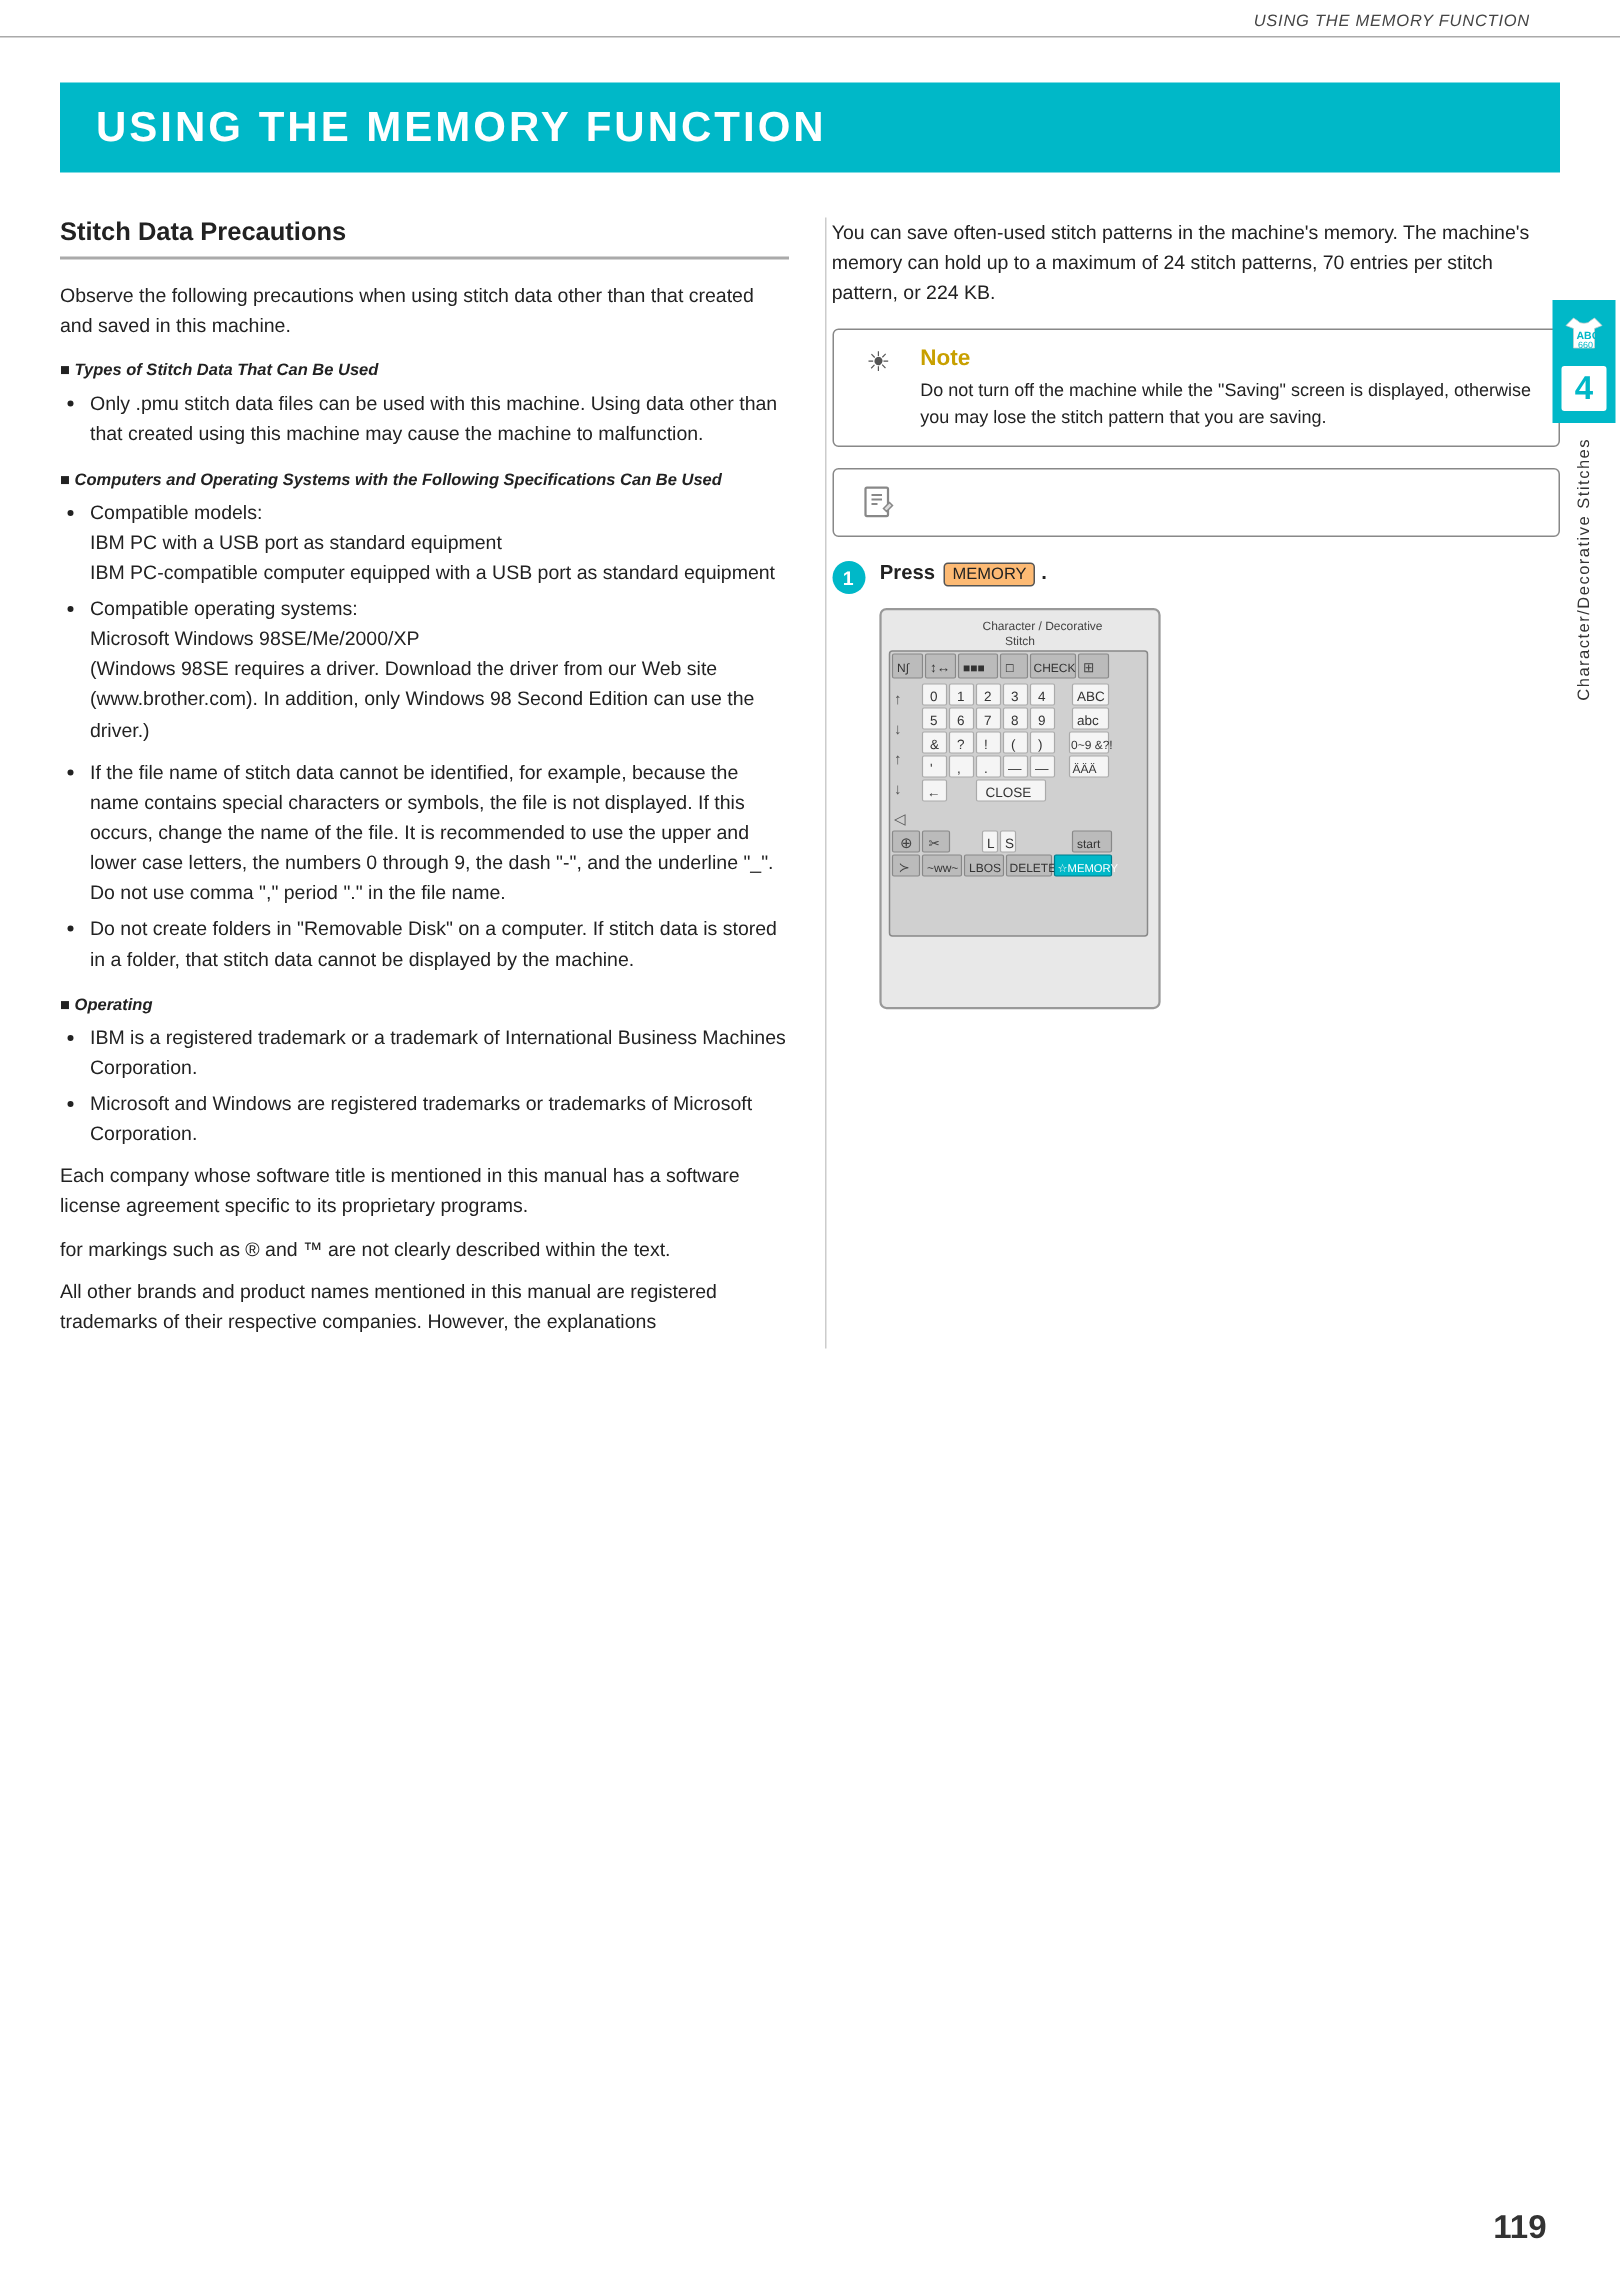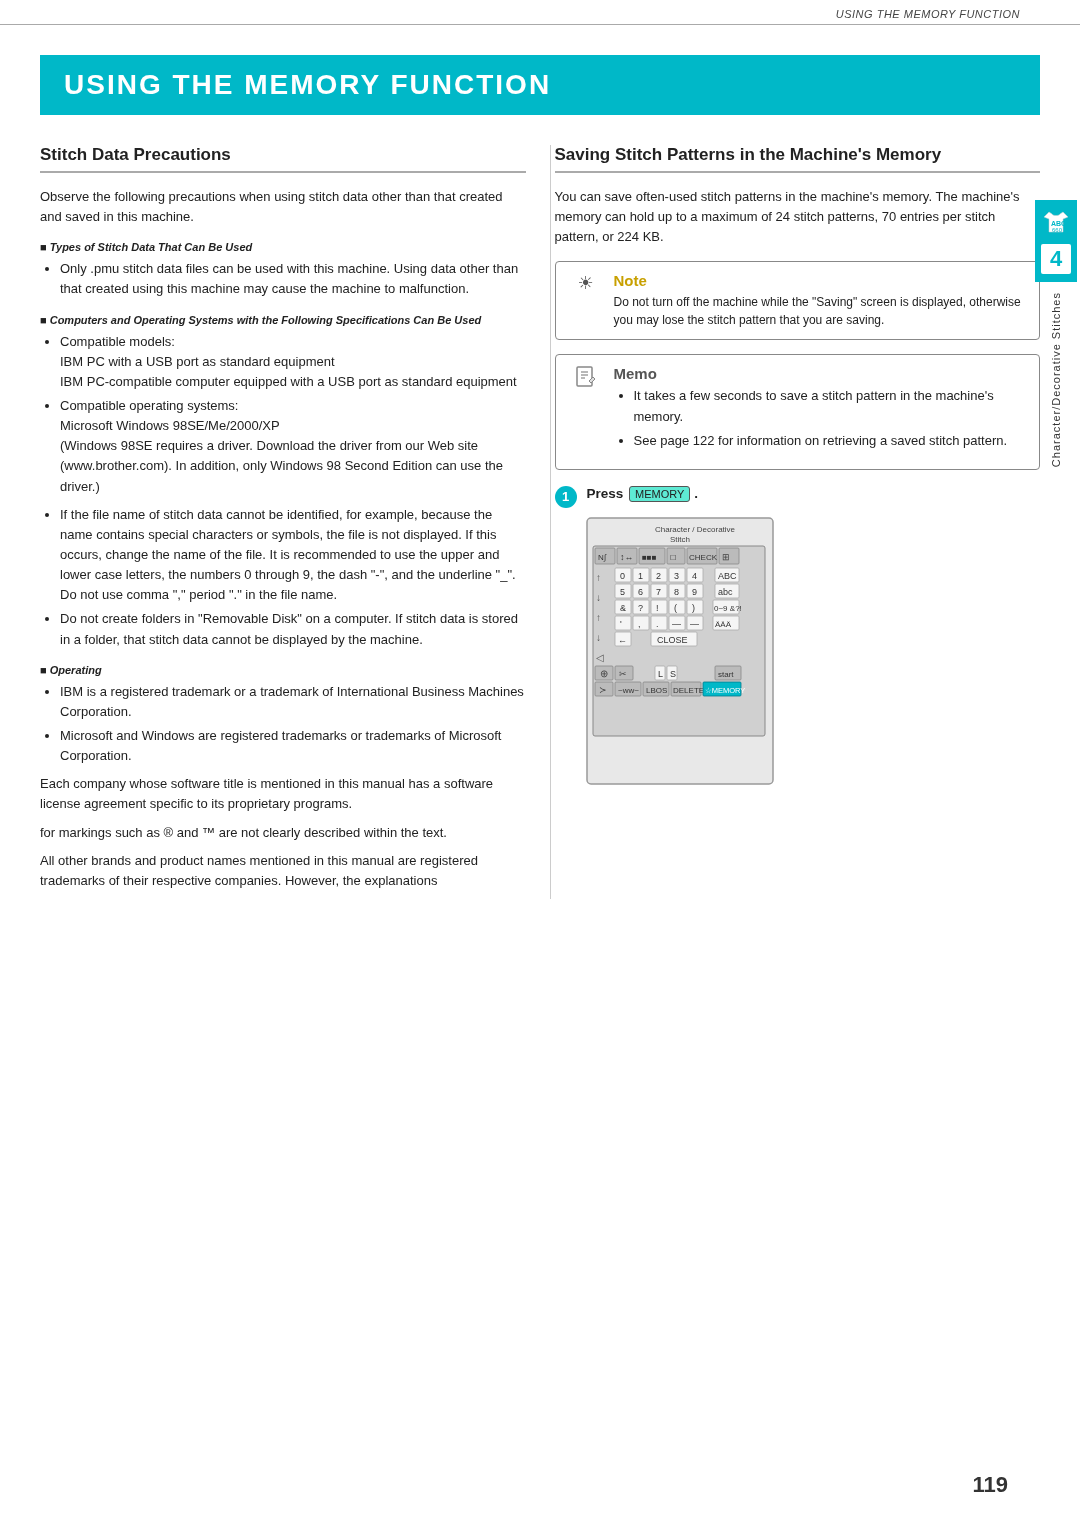--- a/index.html
+++ b/index.html
@@ -180,21 +180,21 @@
       font-size: 13.5px;
       font-weight: bold;
       margin-top: 2px;
     }
     .memory-btn {
       display: inline-block;
       border: 1px solid #555;
       border-radius: 3px;
       padding: 1px 5px;
       font-size: 11px;
-      background: #5eead4;
+      background: #fdba74;
       font-weight: normal;
       margin-left: 2px;
     }
 
     
     .machine-screen {
       margin: 8px 0 0 30px;
       width: 190px;
       text-decoration: underline;
     }
@@ -241,21 +241,21 @@
       font-size: 11px;
       color: #333;
       margin-top: 10px;
       letter-spacing: 1px;
     }
 
     
     .page-number {
       position: absolute;
       bottom: 30px;
-      right: 72px;
+      right: 49px;
       font-size: 22px;
       font-weight: bold;
       color: #333;
     }
 
   </style>
 </head>
 <body>
 
 <div class="top-header">
@@ -303,23 +303,20 @@
       <li>IBM is a registered trademark or a trademark of International Business Machines Corporation.</li>
       <li>Microsoft and Windows are registered trademarks or trademarks of Microsoft Corporation.</li>
     </ul>
 
     <p>Each company whose software title is mentioned in this manual has a software license agreement specific to its proprietary programs.</p>
     <p>for markings such as ® and ™ are not clearly described within the text.</p>
     <p>All other brands and product names mentioned in this manual are registered trademarks of their respective companies. However, the explanations</p>
   </div>
 
   <div class="right-col">
-    <div class="section-title">
-      <span>Saving Stitch Patterns in the Machine's Memory</span>
-    </div>
     <p>You can save often-used stitch patterns in the machine's memory. The machine's memory can hold up to a maximum of 24 stitch patterns, 70 entries per stitch pattern, or 224 KB.</p>
 
     <div class="note-box">
       <div class="note-icon">
         <span class="sun-icon">☀</span>
       </div>
       <div>
         <div class="note-title">Note</div>
         <div class="note-text">Do not turn off the machine while the "Saving" screen is displayed, otherwise you may lose the stitch pattern that you are saving.</div>
       </div>
@@ -328,27 +325,20 @@
     <div class="memo-box">
       <div class="memo-icon">
 
         <svg width="24" height="24" viewBox="0 0 24 24" fill="none" xmlns="http://www.w3.org/2000/svg">
           <rect x="3" y="2" width="15" height="19" rx="1" stroke="#888" stroke-width="1.5" fill="white"></rect>
           <line x1="7" y1="7" x2="14" y2="7" stroke="#888" stroke-width="1.2"></line>
           <line x1="7" y1="10" x2="14" y2="10" stroke="#888" stroke-width="1.2"></line>
           <line x1="7" y1="13" x2="11" y2="13" stroke="#888" stroke-width="1.2"></line>
           <path d="M15 16 L19 12 L21 14 L17 18 Z" stroke="#888" stroke-width="1" fill="#ddd"></path>
         </svg>
-      </div>
-      <div>
-        <div class="memo-title">Memo</div>
-        <ul class="memo-text">
-          <li>It takes a few seconds to save a stitch pattern in the machine's memory.</li>
-          <li>See page 122 for information on retrieving a saved stitch pattern.</li>
-        </ul>
       </div>
     </div>
 
     <div class="step-row">
       <div class="step-circle">1</div>
       <div class="step-text">
         <span>Press</span>
         <span class="memory-btn">MEMORY</span>
         <span> .</span>
       </div>

